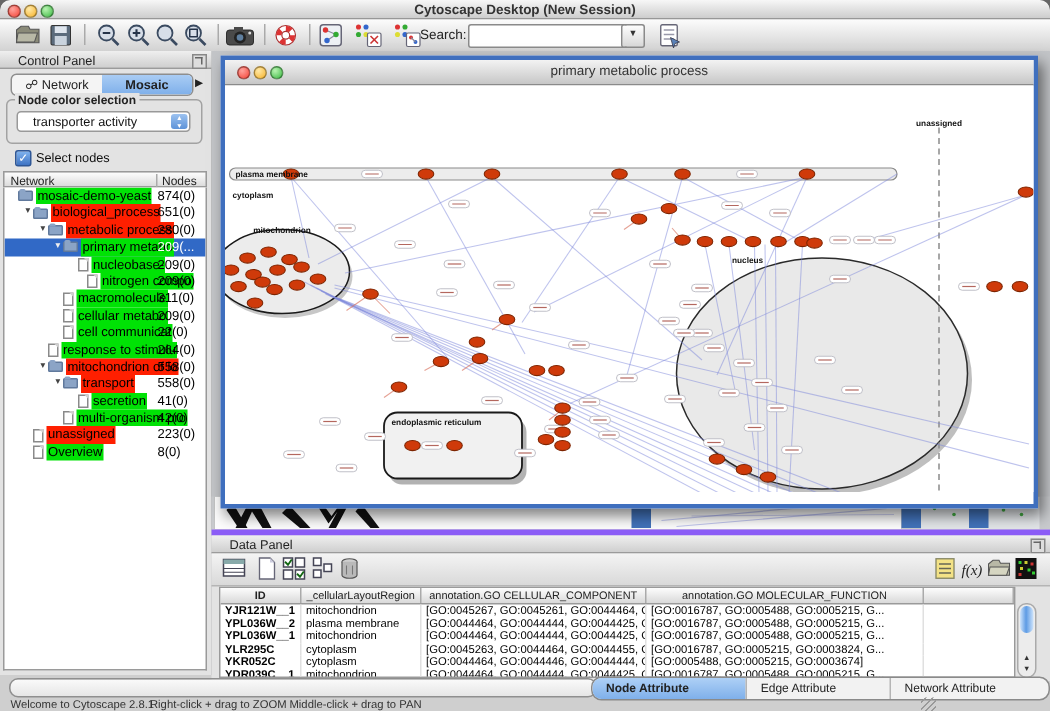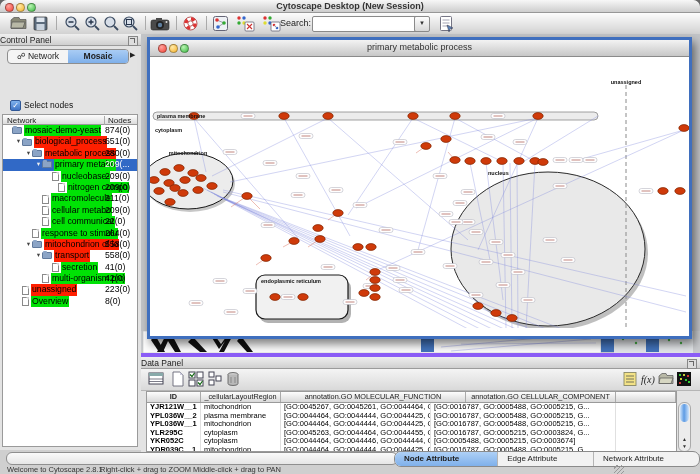--- a/index.html
+++ b/index.html
@@ -19,21 +19,21 @@
   .ticon{position:absolute;top:2px;width:17px;height:17px;}
   .tsep{position:absolute;top:3px;width:1px;height:14px;background:#aaa;}
   .srch-label{position:absolute;left:280px;top:5px;font-size:9px;color:#222;}
   .srch-input{position:absolute;left:312px;top:3px;width:100px;height:12px;background:#fff;
     border:1px solid #8a8a8a;border-radius:2px;}
   .srch-arrow{position:absolute;left:414px;top:3px;width:14px;height:14px;background:linear-gradient(#fdfdfd,#d8d8d8);
     border:1px solid #8a8a8a;border-radius:2px;font-size:6px;line-height:13px;text-align:center;color:#333;}
   
   .cpanel{position:absolute;left:0;top:34px;width:141px;height:416px;background:#e3e3e3;border-right:1px solid #8d8d8d;}
   .phead{position:absolute;left:0;top:0;width:100%;height:12px;background:linear-gradient(#efefef,#cfcfcf);
-    border-bottom:1px solid #9b9b9b;font-size:8.5px;color:#222;padding-left:0;line-height:12px;box-sizing:border-box;}
+    border-bottom:1px solid #9b9b9b;font-size:8.5px;color:#222;padding-left:12px;line-height:12px;box-sizing:border-box;}
   .float-ic{position:absolute;right:3px;top:2px;width:8px;height:8px;border:1px solid #888;background:#ddd;}
   .float-ic:before{content:"";position:absolute;left:1px;top:1px;width:4px;height:4px;border-top:1px solid #666;border-right:1px solid #666;}
   .cp-tabs{position:absolute;left:7px;top:15px;width:120px;height:13px;border:1px solid #8e8e8e;border-radius:4px;
     background:#f4f4f4;display:flex;overflow:hidden;}
   .cp-tab{flex:1;font-size:8.5px;line-height:12px;text-align:center;color:#222;}
   .cp-tab.on{background:linear-gradient(#a9ccf4,#7fb0ea);font-weight:bold;}
   .cp-tab-arrow{position:absolute;left:130px;top:17px;font-size:7px;color:#222;}
   .fieldset{position:absolute;left:4px;top:32px;width:131px;height:30px;border:1px solid #a2a2a2;border-radius:4px;box-sizing:border-box;}
   .fieldset .legend{position:absolute;left:5px;top:-5px;background:#e3e3e3;font-size:8px;font-weight:bold;color:#222;padding:0 2px;}
   .combo{position:absolute;left:6px;top:7px;width:116px;height:14px;background:#fff;border:1px solid #999;border-radius:3px;font-size:8.5px;line-height:13px;padding-left:10px;box-sizing:border-box;color:#111;}
@@ -198,20 +198,27 @@
   <div class="cpanel">
     <div class="phead">
       <span>Control Panel</span>
       <span class="float-ic"></span>
     </div>
     <div class="cp-tabs">
       <div class="cp-tab">☍&nbsp;<span>Network</span></div>
       <div class="cp-tab on"><span>Mosaic</span></div>
     </div>
     <span class="cp-tab-arrow">▶</span>
+    <div class="fieldset">
+      <span class="legend">Node color selection</span>
+      <div class="combo">
+        <span>transporter activity</span>
+        <span class="step">▲<br>▼</span>
+      </div>
+    </div>
     <div class="chkrow">
       <span class="chk">✓</span>
       <span class="chklbl">Select nodes</span>
     </div>
     <div class="treehead">
       <span class="c1">Network</span>
       <span class="c2">Nodes</span>
     </div>
     <div class="tree">
         <div class="tree-row" style="padding-left: 2px;">
@@ -605,22 +612,22 @@
             <rect x="4" y="7" width="2" height="2" fill="#cc3"></rect>
             <rect x="9" y="8" width="2" height="2" fill="#3c3"></rect>
             <rect x="12" y="10" width="2" height="2" fill="#3c3"></rect>
             <rect x="3" y="11" width="2" height="2" fill="#c33"></rect>
           </svg>
       </div>
       <div class="dtable">
           <div class="drow head">
             <div class="dcell c0">ID</div>
             <div class="dcell c1">_cellularLayoutRegion</div>
+            <div class="dcell c2">annotation.GO CELLULAR_COMPONENT</div>
             <div class="dcell c3">annotation.GO MOLECULAR_FUNCTION</div>
-            <div class="dcell c2">annotation.GO CELLULAR_COMPONENT</div>
             <div class="dcell c4"></div>
           </div>
           <div class="drow">
             <div class="dcell c0">YJR121W__1</div>
             <div class="dcell c1">mitochondrion</div>
             <div class="dcell c2">[GO:0045267, GO:0045261, GO:0044464, G...</div>
             <div class="dcell c3">[GO:0016787, GO:0005488, GO:0005215, G...</div>
             <div class="dcell c4"></div>
           </div>
           <div class="drow">

